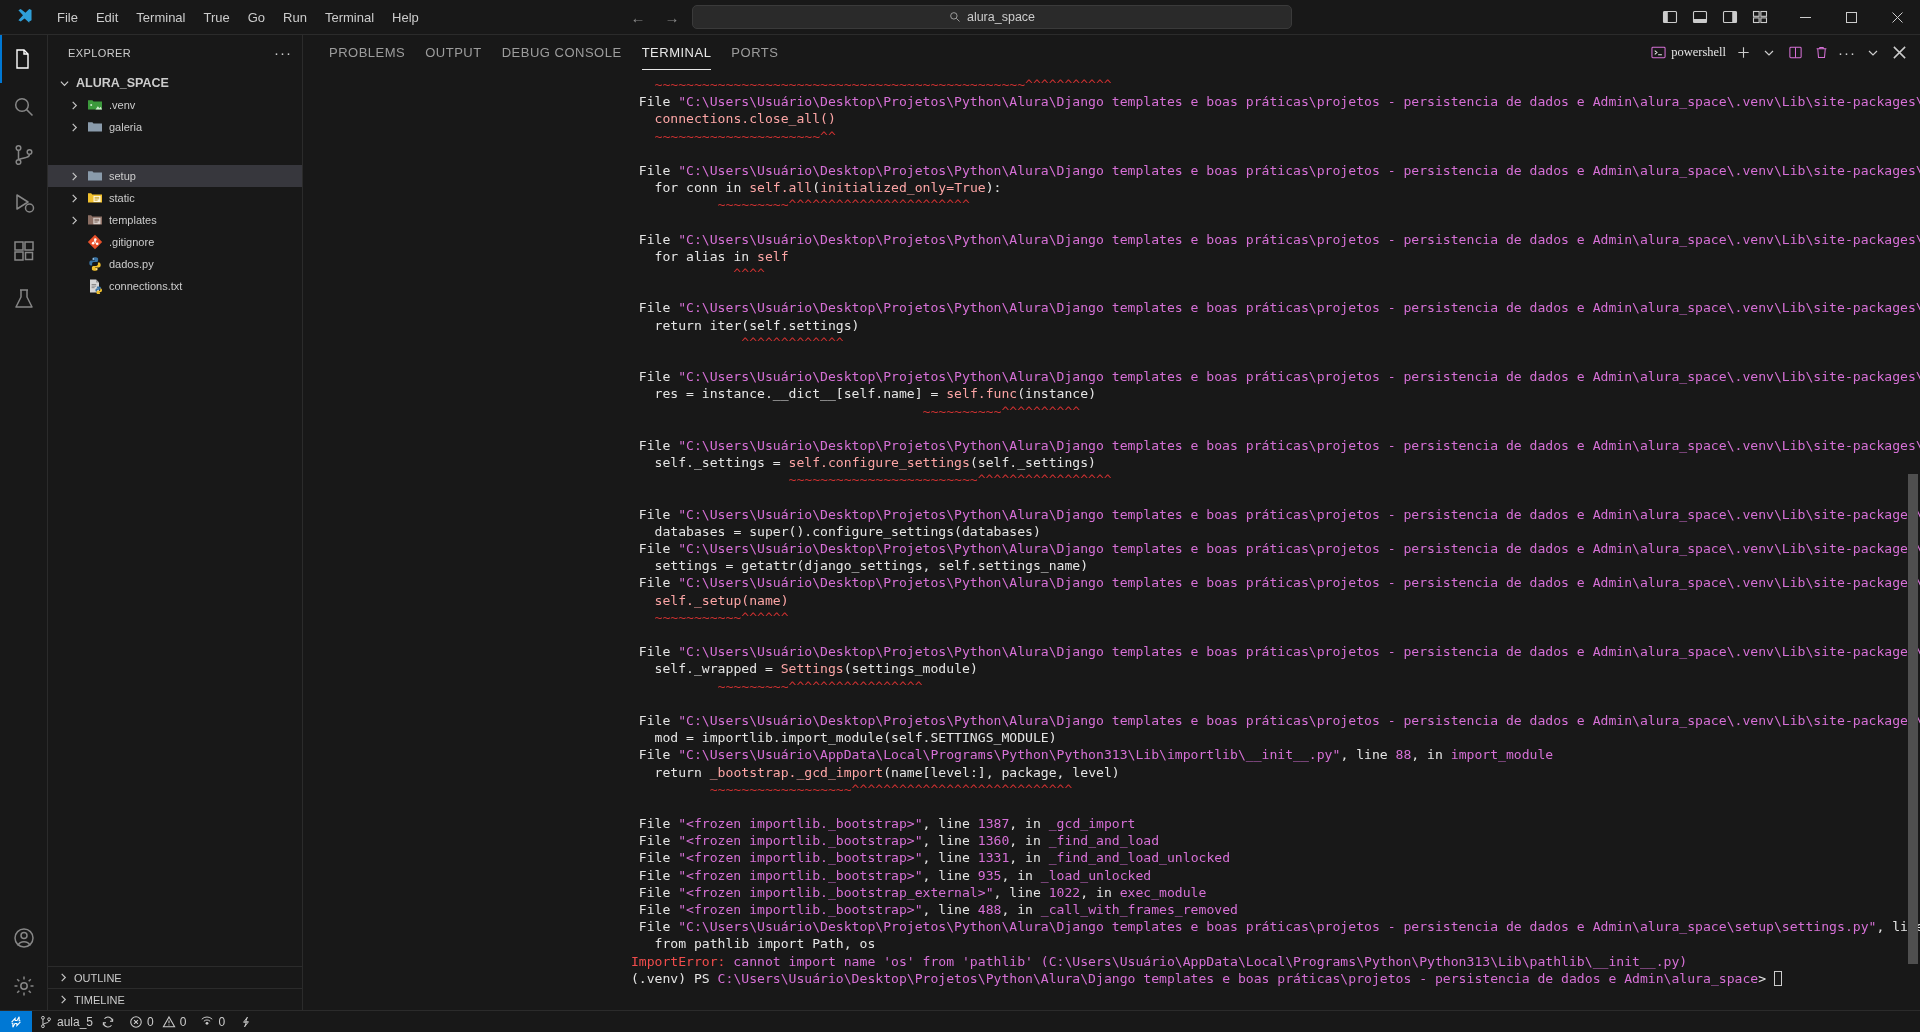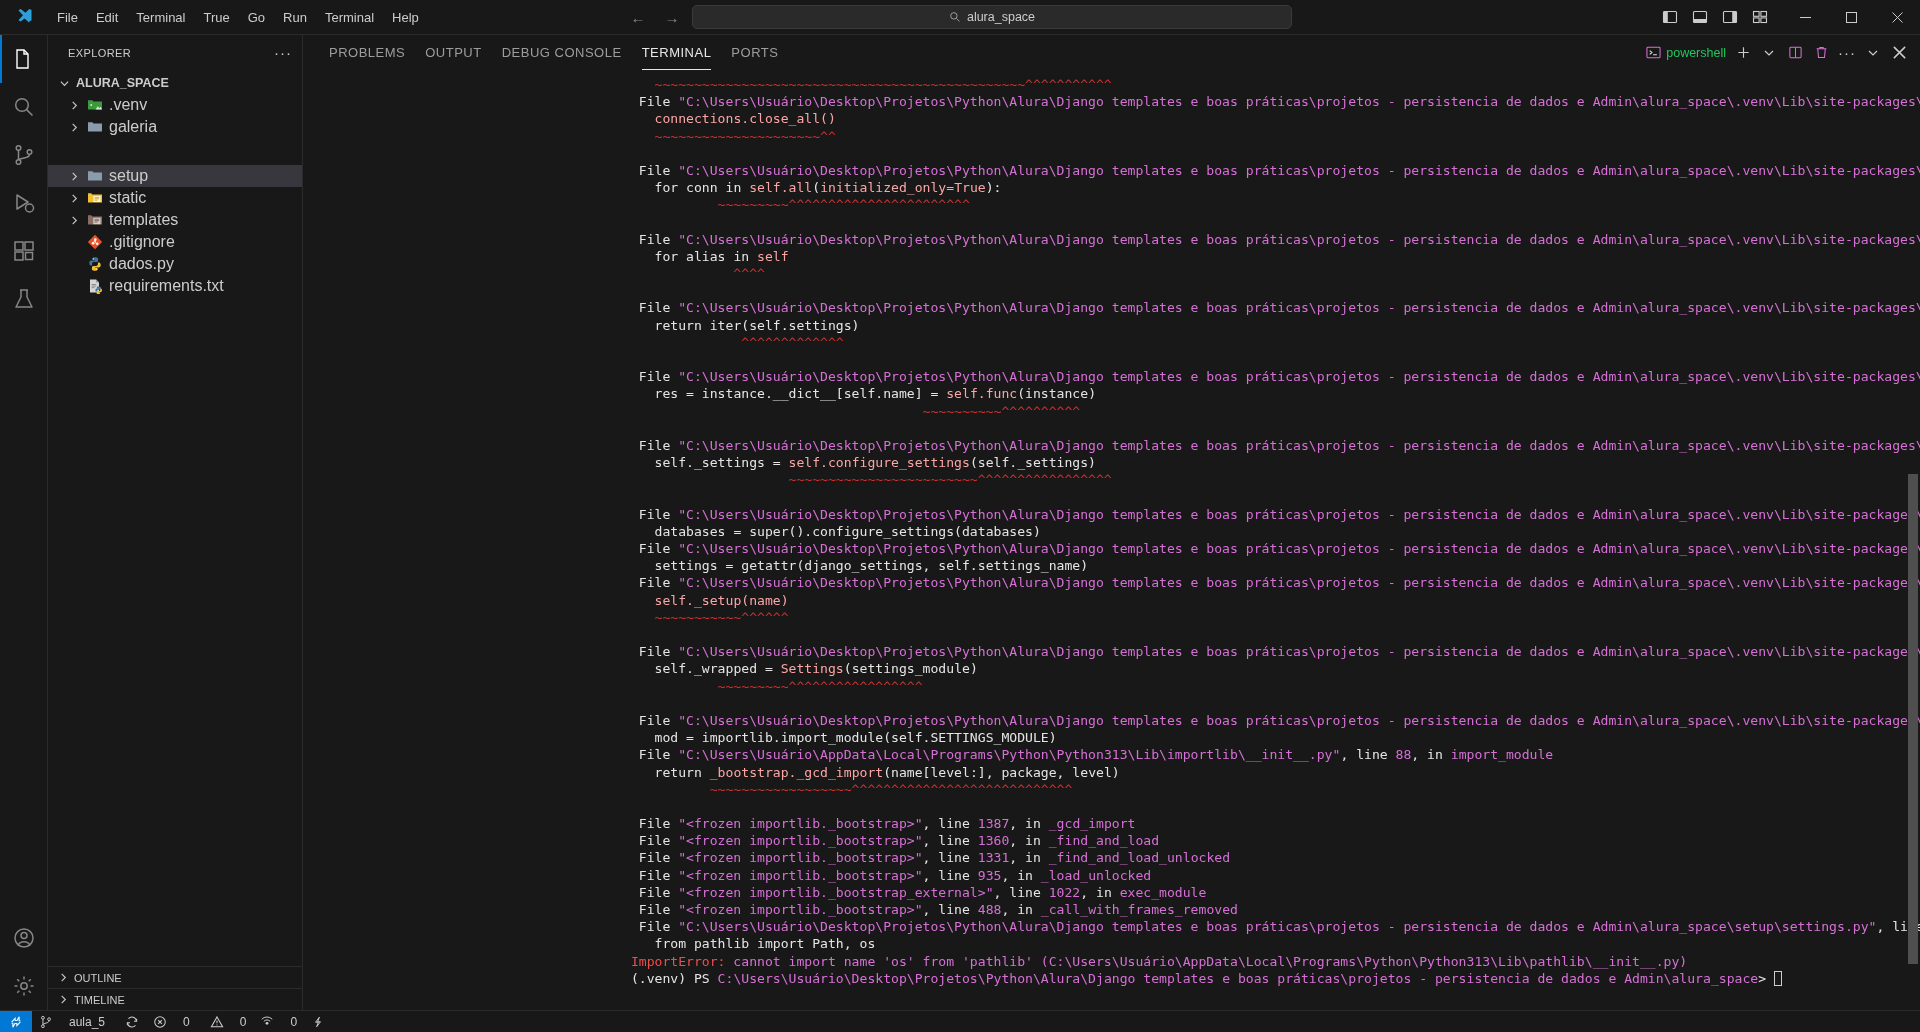--- a/index.html
+++ b/index.html
@@ -100,21 +100,21 @@
   }
   .sidebar-header .dots { margin-left: auto; color: #cccccc; font-size: 15px; letter-spacing:1px; }
   .tree { flex: 1; overflow: hidden; padding-top: 2px; }
   .tree-root {
     height: 22px; display: flex; align-items: center;
     padding-left: 8px; gap: 4px;
     font-size: 12.5px; font-weight: bold; color: #cccccc;
   }
   .tree-row {
     height: 22px; display: flex; align-items: center;
-    gap: 3px; font-size: 16px; color: #cccccc;
+    gap: 3px; font-size: 11px; color: #cccccc;
     padding-left: 18px; cursor: pointer; position: relative;
   }
   .tree-row.selected { background: #37373d; margin-top: 27px; }
   .chev { width: 16px; display:flex; align-items:center; justify-content:center; color:#c5c5c5; }
   .chev svg { width: 9px; height: 9px; }
   .chev.empty { visibility: hidden; }
   .ficon { width: 20px; display: flex; align-items: center; justify-content: center; }
   .ficon svg { width: 16px; height: 16px; }
   .tree-label { margin-left: 1px; }
 
@@ -147,21 +147,21 @@
   .panel-actions {
     margin-left: auto; display: flex; align-items: center;
     gap: 0px; padding-right: 8px; color: #cccccc;
   }
   .pa-btn {
     height: 26px; min-width: 26px; padding: 0 4px;
     display: flex; align-items: center; justify-content: center;
     gap: 5px; border-radius: 4px; cursor: pointer;
   }
   .pa-btn svg { width: 15px; height: 15px; }
-  .pa-label { font-size: 12.5px; color: #22c55e; }
+  .pa-label { font-size: 12.5px; color: #e5e5e5; font-family: Liberation Serif, serif; }
   .chev-small svg { width: 10px; height: 10px; }
 
   
   .terminal {
     flex: 1; position: relative; overflow: hidden;
     background: #181818;
     padding: 6px 0 0 8px;
   }
   .term-inner {
     font-family: "DejaVu Sans Mono", monospace;
@@ -202,21 +202,21 @@
     border-top: 1px solid #2b2b2b;
   }
   .sb-remote {
     background: #0078d4; color: #ffffff;
     height: 22px; display: flex; align-items: center;
     padding: 0 9px;
   }
   .sb-remote svg { width: 14px; height: 14px; }
   .sb-item {
     height: 22px; display: flex; align-items: center;
-    gap: 16px; padding: 0 7px; cursor: pointer;
+    gap: 4px; padding: 0 7px; cursor: pointer;
   }
   .sb-item svg { width: 14px; height: 14px; }
 </style>
 </head>
 <body>
 
 <div class="titlebar">
   <div class="vscode-logo">
     <svg viewBox="0 0 100 100">
         <path fill="#2f9fd8" d="M75 5 55 25 30 5 18 12l24 26-24 26 12 7 25-20 20 20 12-6V11z"></path>
@@ -468,21 +468,21 @@
         <span class="chev empty"></span>
         <span class="ficon">
           <svg viewBox="0 0 16 16">
             <path d="M3 1.5h6l3 3v10H3z" fill="#d6d6d6"></path>
               <path d="M9 1.5l3 3H9z" fill="#9a9a9a"></path>
             <path d="M4.6 6.5h4.6M4.6 8.1h4.6M4.6 9.7h3" stroke="#7a7a7a" stroke-width=".8"></path>
             <path d="M11.3 8.5c-1.5 0-1.4.6-1.4.6v1.2h1.5v.3H9.6s-1.2.2-1.2 1.7 1.1 1.6 1.1 1.6h.6v-1.1s-.1-1.1 1.1-1.1h1.6s1.1 0 1.1-1.1v-1s.1-1.1-2.6-1.1z" fill="#3a74a5"></path>
             <path d="M11.7 16c1.5 0 1.4-.6 1.4-.6v-1.2h-1.5v-.3h2.2s1.2-.2 1.2-1.7-1.1-1.6-1.1-1.6h-.6v1.1s.1 1.1-1.1 1.1h-1.6s-1.1 0-1.1 1.1v1s-.1 1.1 2.2 1.1z" fill="#f2c12e"></path>
           </svg>
         </span>
-        <span class="tree-label">requirements.txt</span>
+        <span class="tree-label">connections.txt</span>
       </div>
     </div>
 
     <div class="panel-collapsed">
       <span class="chev">
         <svg viewBox="0 0 10 10">
             <path d="M3 1l4 4-4 4" fill="none" stroke="#c5c5c5" stroke-width="1.3"></path>
           </svg>
       </span>
       <span>OUTLINE</span>

